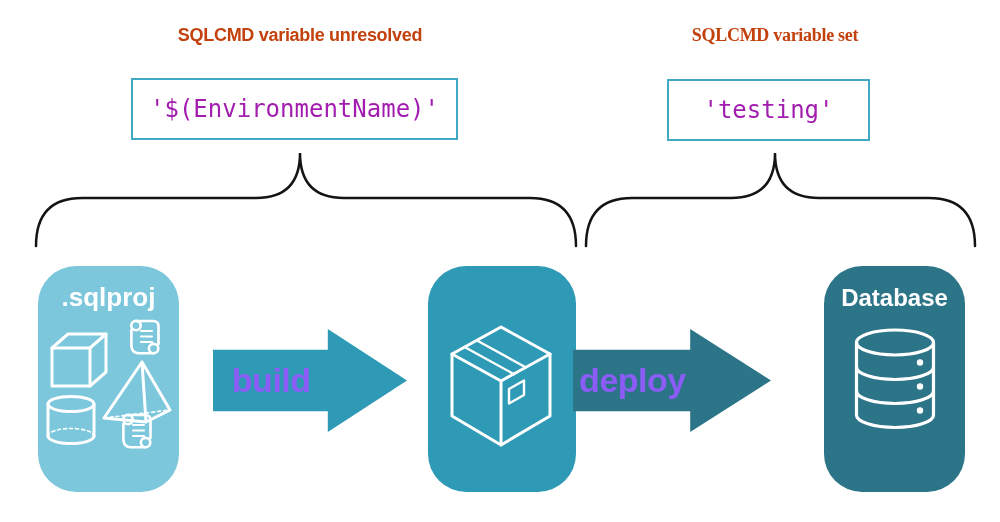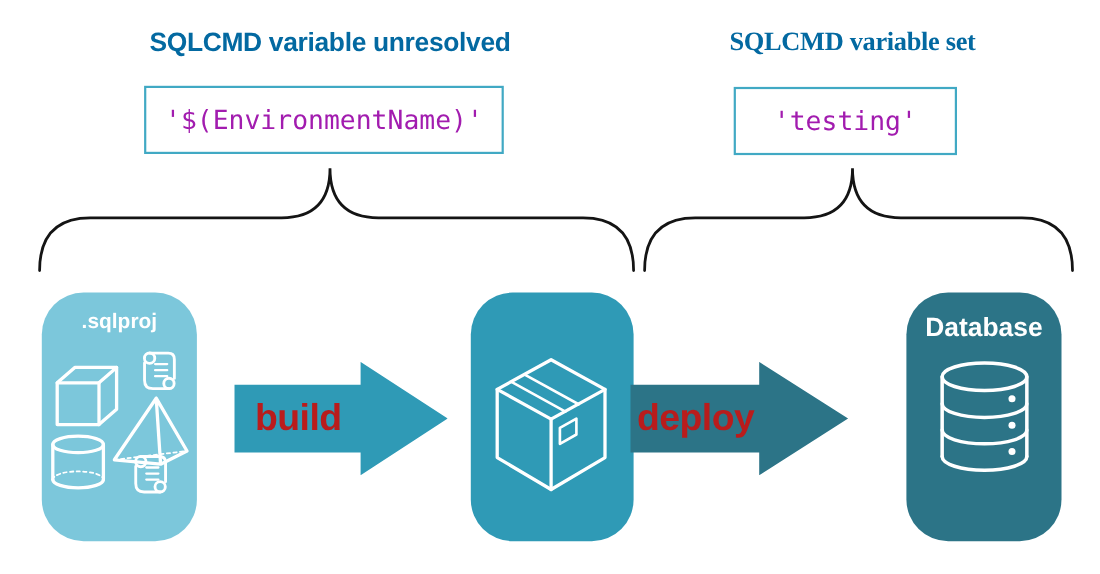--- a/index.html
+++ b/index.html
@@ -3,21 +3,21 @@
 <meta charset="utf-8">
 <style>
   html,body { margin:0; padding:0; background:#ffffff; }
   body {
     width:1000px; height:522px; position:relative; overflow:hidden;
     font-family:"Liberation Sans", sans-serif;
   }
   .abs { position:absolute; }
 
   .title {
-    font-weight:bold; font-size:24px; color:#0369a1;
+    font-weight:bold; font-size:18px; color:#c2410c;
     text-align:center; letter-spacing:-0.3px; white-space:nowrap;
   }
 
   .codebox {
     background:#ffffff; border:2.5px solid var(--code-border,#41A9C4);
     display:flex; align-items:center; justify-content:center;
     box-sizing:border-box;
   }
   .codetext {
     font-family:"DejaVu Sans Mono", monospace;
@@ -28,35 +28,35 @@
   .brace { fill:none; stroke:#141414; stroke-width:2.5; stroke-linecap:round; }
 
   .node { border-radius:38px; box-sizing:border-box; }
   .node-sqlproj  { background:var(--light-teal,#7CC7DB); }
   .node-dacpac   { background:var(--medium-teal,#2F9AB6); }
   .node-database { background:var(--dark-teal,#2C7487); }
   .node-label {
     position:absolute; left:0; right:0; top:16px;
     color:#ffffff; font-weight:bold; text-align:center; white-space:nowrap;
   }
-  .node-sqlproj  .node-label { font-size:19px; }
+  .node-sqlproj  .node-label { font-size:26px; }
   .node-dacpac   .node-label { font-size:27px; }
   .node-database .node-label { font-size:24px; top:18px; }
 
   .icon-stroke { fill:none; stroke:#ffffff; stroke-width:3; stroke-linejoin:round; stroke-linecap:round; }
   .icon-dot { fill:#ffffff; stroke:none; }
 
   .arrow { }
   .arrow svg { display:block; width:100%; height:100%; }
   .arrow-build  polygon { fill:var(--medium-teal,#2F9AB6); }
   .arrow-deploy polygon { fill:var(--dark-teal,#2C7487); }
   .arrow-label {
     position:absolute; left:0; top:19%; width:60%; height:62%;
     display:flex; align-items:center; justify-content:center;
-    color:#b91c1c; font-weight:bold; font-size:34px; letter-spacing:-0.5px;
+    color:#8b5cf6; font-weight:bold; font-size:34px; letter-spacing:-0.5px;
   }
 </style>
 </head>
 <body>
 
 <div class="abs title" style="left:70px; top:25px; width:460px;">SQLCMD variable unresolved</div>
 
 <div class="abs codebox" style="left:131px; top:78px; width:327px; height:62px;">
   <span class="codetext">'$(EnvironmentName)'</span>
 </div>

